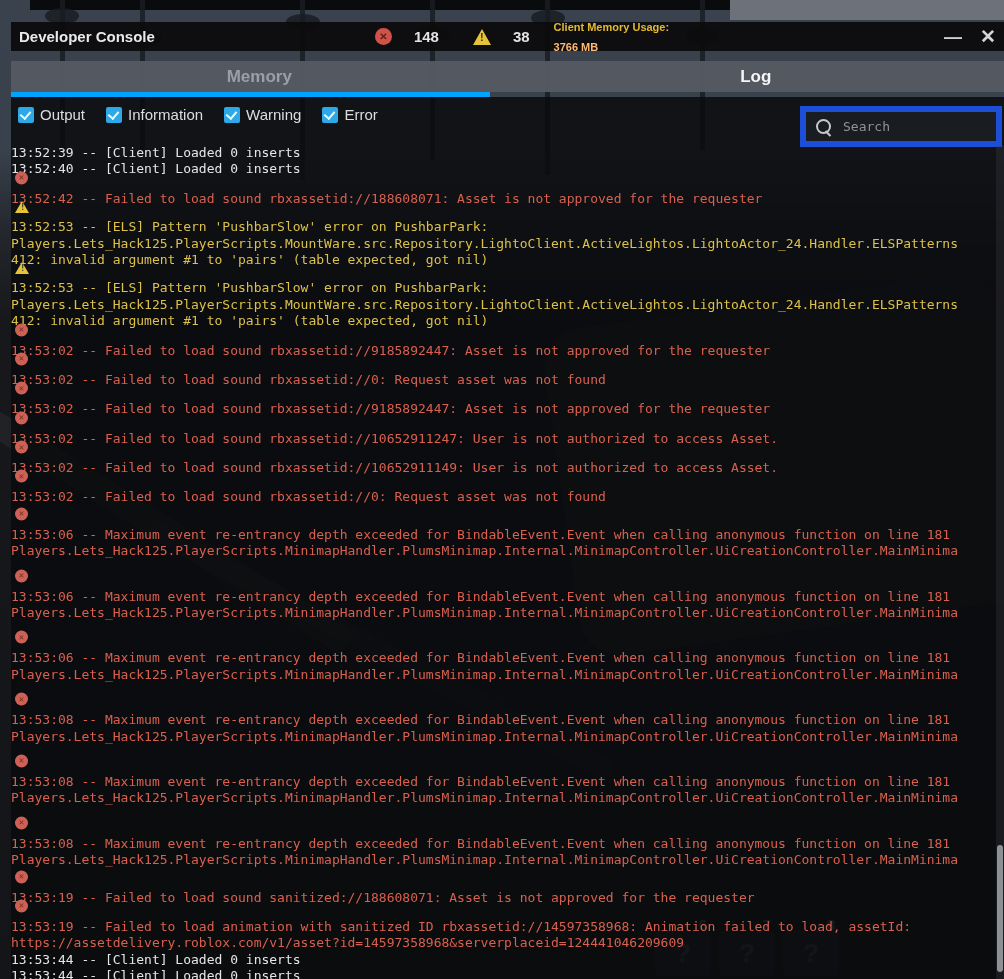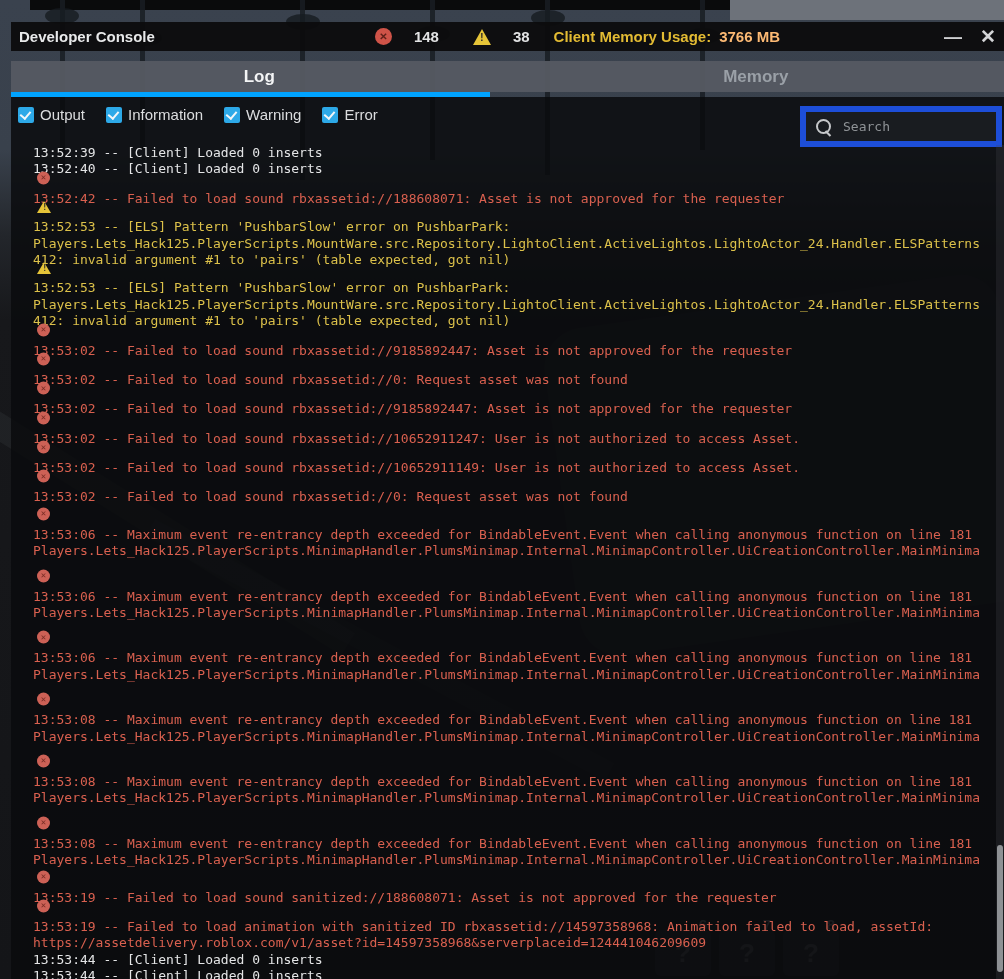--- a/index.html
+++ b/index.html
@@ -33,21 +33,21 @@
   .title{font-size:15px;margin-left:8px;}
   .badges{display:flex;align-items:center;margin-left:220px;gap:22px;}
   .err-badge{width:17px;height:17px;border-radius:50%;background:#cf5348;position:relative;}
   .err-badge::after{content:"✕";position:absolute;left:50%;top:50%;transform:translate(-50%,-52%);
     color:#5e2019;font-size:10px;font-weight:bold;}
   .count{font-size:15px;color:#e2e3e4;}
   .warn-badge{width:0;height:0;border-left:9px solid transparent;border-right:9px solid transparent;
     border-bottom:16px solid #e5c438;position:relative;margin-left:12px;}
   .warn-badge::after{content:"!";position:absolute;left:-2px;top:2px;color:#3a362c;
     font-size:11px;font-weight:bold;}
-  .mem{display:flex;gap:8px;margin-left:24px;font-size:15px;}
+  .mem{display:flex;gap:8px;margin-left:24px;font-size:11px;flex-direction:column;}
   .mem-label{color:#e3bb33;}
   .mem-value{color:#fdba74;}
   .winbtns{margin-left:auto;display:flex;align-items:center;gap:18px;margin-right:8px;}
   .minimize{color:#cfd0d2;font-size:18px;cursor:default;line-height:10px;}
   .close{color:#d4d5d7;font-size:19px;cursor:default;}
 
   .tabbar{position:absolute;left:0;top:39px;right:0;height:31px;background:rgba(85,90,98,.96);
     display:flex;}
   .tab{flex:1;display:flex;align-items:center;justify-content:center;
     font-size:17px;font-weight:bold;cursor:pointer;}
@@ -70,21 +70,21 @@
     margin-left:10px;position:relative;flex:none;}
   .mag::after{content:"";position:absolute;left:9px;top:9px;width:2px;height:7px;
     background:#c6c8ca;transform:rotate(-45deg);}
   .searchbox input{background:transparent;border:none;outline:none;margin-left:10px;width:140px;
     font-family:"DejaVu Sans Mono",monospace;font-size:13px;color:#d6d8da;}
   .searchbox input::placeholder{color:#8f9396;}
 
   
   .log{position:absolute;left:0;top:48px;right:8px;bottom:0;overflow:hidden;
     font-family:"DejaVu Sans Mono",monospace;font-size:13px;}
-  .log-entry{position:relative;padding-left:22px;}
+  .log-entry{position:relative;}
   .log-entry.gap{padding-top:8px;padding-bottom:8px;}
   .log-line{height:16.4px;line-height:16.4px;white-space:pre;overflow:hidden;}
   .log-entry.info .log-line{color:#e4e5e6;}
   .log-entry.error .log-line{color:#d9604f;}
   .log-entry.warning .log-line{color:#dcc14a;}
   .li-icon{position:absolute;left:4px;top:50%;transform:translateY(-50%);}
   .error-ic{width:13px;height:13px;border-radius:50%;background:#cd6156;display:block;position:relative;}
   .error-ic::after{content:"✕";position:absolute;left:50%;top:50%;transform:translate(-50%,-54%);
     color:#7c2f27;font-size:9px;font-weight:bold;}
   .warn-ic{width:0;height:0;border-left:7px solid transparent;border-right:7px solid transparent;
@@ -147,22 +147,22 @@
       <span class="mem-label">Client Memory Usage:</span>
       <span class="mem-value">3766 MB</span>
     </span>
     <span class="winbtns">
       <span class="minimize">—</span>
       <span class="close">✕</span>
     </span>
   </div>
 
   <div class="tabbar">
+    <div class="tab inactive">Memory</div>
     <div class="tab active">Log</div>
-    <div class="tab inactive">Memory</div>
   </div>
   <div class="tab-underline"></div>
 
   <div class="body">
 
     <div class="filters">
       <span class="filter">
         <span class="checkbox"></span>
         <span class="filter-label">Output</span>
       </span>

